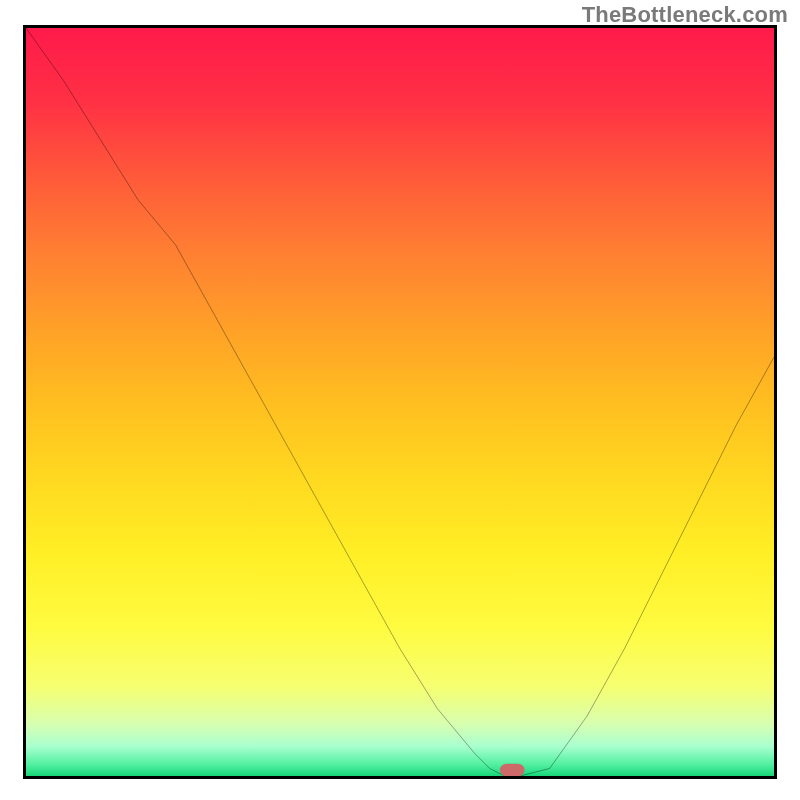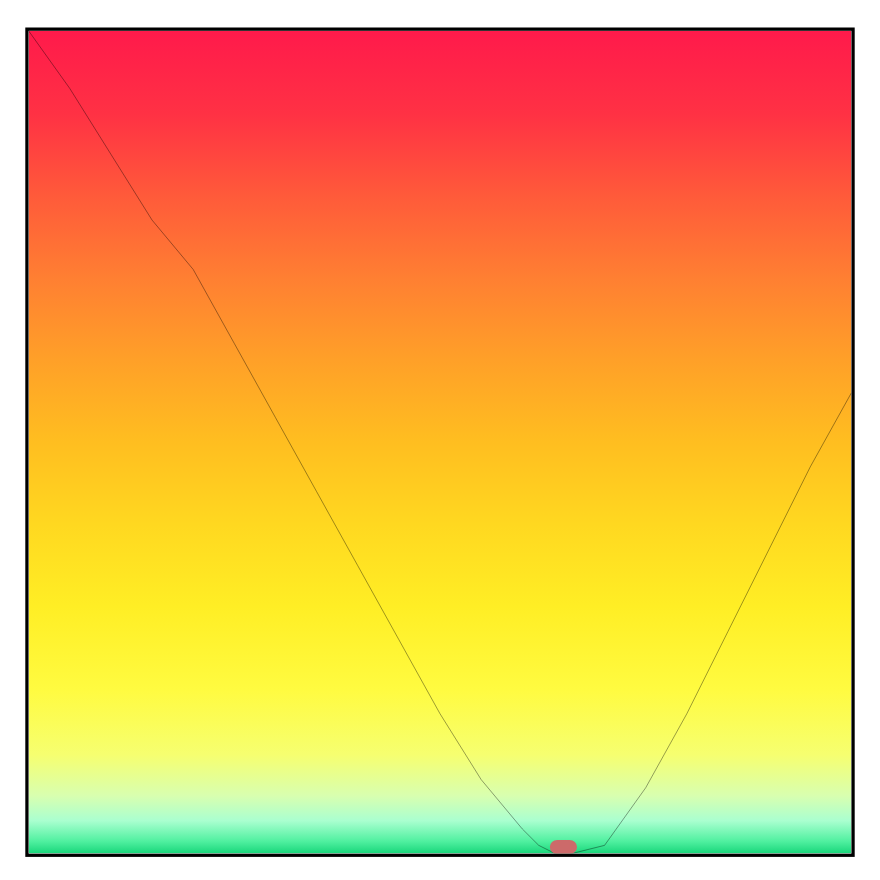--- a/index.html
+++ b/index.html
@@ -44,20 +44,21 @@
     inset: 0;
     width: 100%;
     height: 100%;
     overflow: visible;
   }
 </style>
 </head>
 <body>
 
 <div class="container">
+  <div class="attribution">TheBottleneck.com</div>
 
   <div class="plot-frame">
     <svg class="gradient" viewBox="0 0 100 100" preserveAspectRatio="none">
       <defs>
         <linearGradient id="bg-grad" x1="0" y1="0" x2="0" y2="1">
             <stop offset="0%" stop-color="#ff1a4b"></stop>
             <stop offset="10%" stop-color="#ff3144"></stop>
             <stop offset="20%" stop-color="#ff5a3a"></stop>
             <stop offset="30%" stop-color="#ff7f32"></stop>
             <stop offset="40%" stop-color="#ffa028"></stop>

